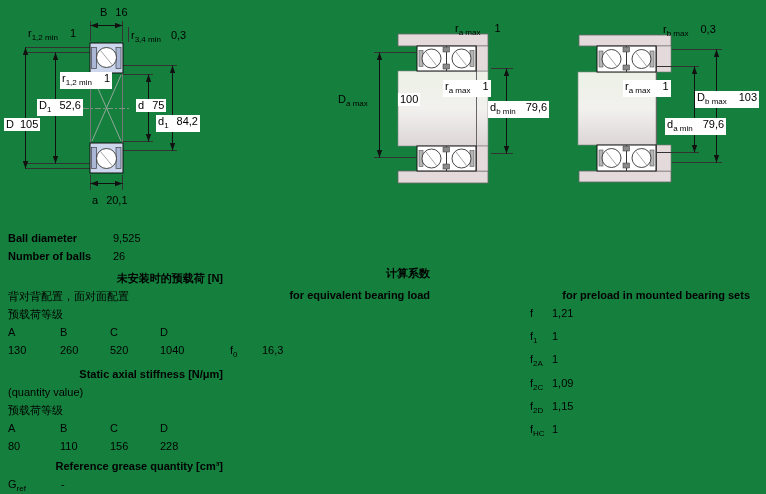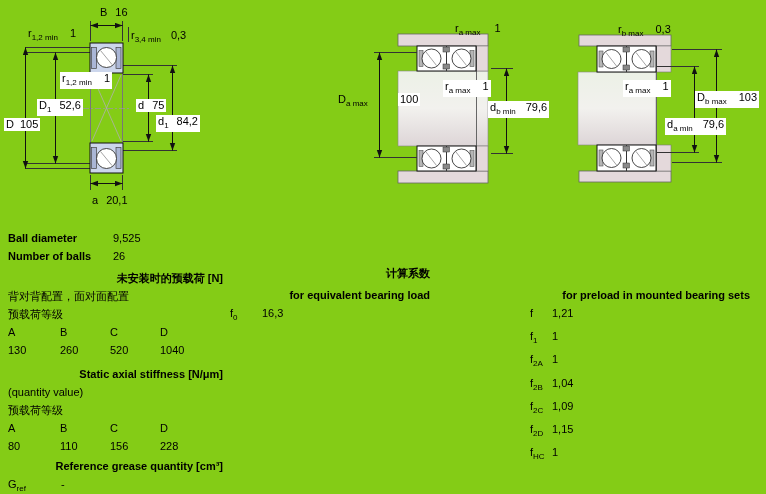--- a/index.html
+++ b/index.html
@@ -1,30 +1,30 @@
 <!DOCTYPE html>
 <html><head>
 <meta charset="utf-8">
 <style>
   html,body{margin:0;padding:0;background:#fff;}
-  .page{position:relative;width:766px;height:494px;background:#84cc16;overflow:hidden;
+  .page{position:relative;width:766px;height:494px;background:#15803d;overflow:hidden;
         font-family:"Liberation Sans","DejaVu Sans",sans-serif;color:#000;}
   svg{position:absolute;left:0;top:0;}
   .lbl{position:absolute;white-space:nowrap;font-size:11px;line-height:13px;}
   .lbl sub{font-size:8px;}
   .wbg{background:#fff;padding:0 2px;}
   .g6{margin-left:6px}.g8{margin-left:8px}.g10{margin-left:10px}.g12{margin-left:12px}.g14{margin-left:14px}
   .tbl{position:absolute;font-size:11px;}
   .trow{line-height:18px;white-space:nowrap;}
   .bold{font-weight:bold;text-align:right;}
   .speclab{display:inline-block;width:105px;font-weight:bold;}
   .c0{display:inline-block;width:52px;}
   .c1{display:inline-block;width:50px;}
   .fsym{display:inline-block;width:22px;}
-  .fsym2{display:inline-block;width:32px;}
+  .fsym2{display:inline-block;width:32px;margin-top:37px;}
   .gsym{display:inline-block;width:53px;}
   sub{font-size:8px;}
   .cr{shape-rendering:crispEdges;}
 </style>
 </head>
 <body>
 
 <div class="page">
 
   <svg width="766" height="225" viewBox="0 0 766 225">
@@ -179,21 +179,21 @@
   <span class="lbl wbg" style="left:4px;top:118px"><span>D</span><span class="g6">105</span></span>
   <span class="lbl wbg" style="left:156px;top:115px"><span>d</span><sub>1</sub><span class="g8">84,2</span></span>
   <span class="lbl" style="left:92px;top:194px"><span>a</span><span class="g8">20,1</span></span>
 
   <span class="lbl" style="left:455px;top:22px"><span>r</span><sub>a max</sub><span class="g14">1</span></span>
   <span class="lbl" style="left:338px;top:93px"><span>D</span><sub>a max</sub></span>
   <span class="lbl wbg" style="left:398px;top:93px"><span>100</span></span>
   <span class="lbl wbg" style="left:443px;top:80px"><span>r</span><sub>a max</sub><span class="g12">1</span></span>
   <span class="lbl wbg" style="left:488px;top:101px"><span>d</span><sub>b min</sub><span class="g10">79,6</span></span>
 
-  <span class="lbl" style="left:618px;top:23px"><span>r</span><sub>b max</sub><span class="g12">0,3</span></span>
+  <span class="lbl" style="left:663px;top:23px"><span>r</span><sub>b max</sub><span class="g12">0,3</span></span>
   <span class="lbl wbg" style="left:623px;top:80px"><span>r</span><sub>a max</sub><span class="g12">1</span></span>
   <span class="lbl wbg" style="left:695px;top:91px"><span>D</span><sub>b max</sub><span class="g12">103</span></span>
   <span class="lbl wbg" style="left:665px;top:118px"><span>d</span><sub>a min</sub><span class="g10">79,6</span></span>
 
   <div class="tbl" style="left:8px;top:229px;width:215px">
     <div class="trow"><span class="speclab">Ball diameter</span><span>9,525</span></div>
     <div class="trow"><span class="speclab">Number of balls</span><span>26</span></div>
 
     <div class="trow bold" style="margin-top:4px">未安装时的预载荷 [N]</div>
     <div class="trow">背对背配置，面对面配置</div>
@@ -227,19 +227,18 @@
     <div class="trow">
       <span class="fsym2"><span>f</span><sub>0</sub></span><span>16,3</span>
     </div>
   </div>
 
   <div class="tbl" style="left:530px;top:286px;width:220px">
     <div class="trow bold">for preload in mounted bearing sets</div>
     <div class="trow"><span class="fsym"><span>f</span><sub></sub></span><span>1,21</span></div>
     <div class="trow"><span class="fsym"><span>f</span><sub>1</sub></span><span>1</span></div>
     <div class="trow"><span class="fsym"><span>f</span><sub>2A</sub></span><span>1</span></div>
-    <div class="trow"><span class="fsym"><span>f</span><sub>2B</sub></span><span>1,04</span></div>
     <div class="trow"><span class="fsym"><span>f</span><sub>2C</sub></span><span>1,09</span></div>
     <div class="trow"><span class="fsym"><span>f</span><sub>2D</sub></span><span>1,15</span></div>
     <div class="trow"><span class="fsym"><span>f</span><sub>HC</sub></span><span>1</span></div>
   </div>
 
 </div>
 
 </body></html>

